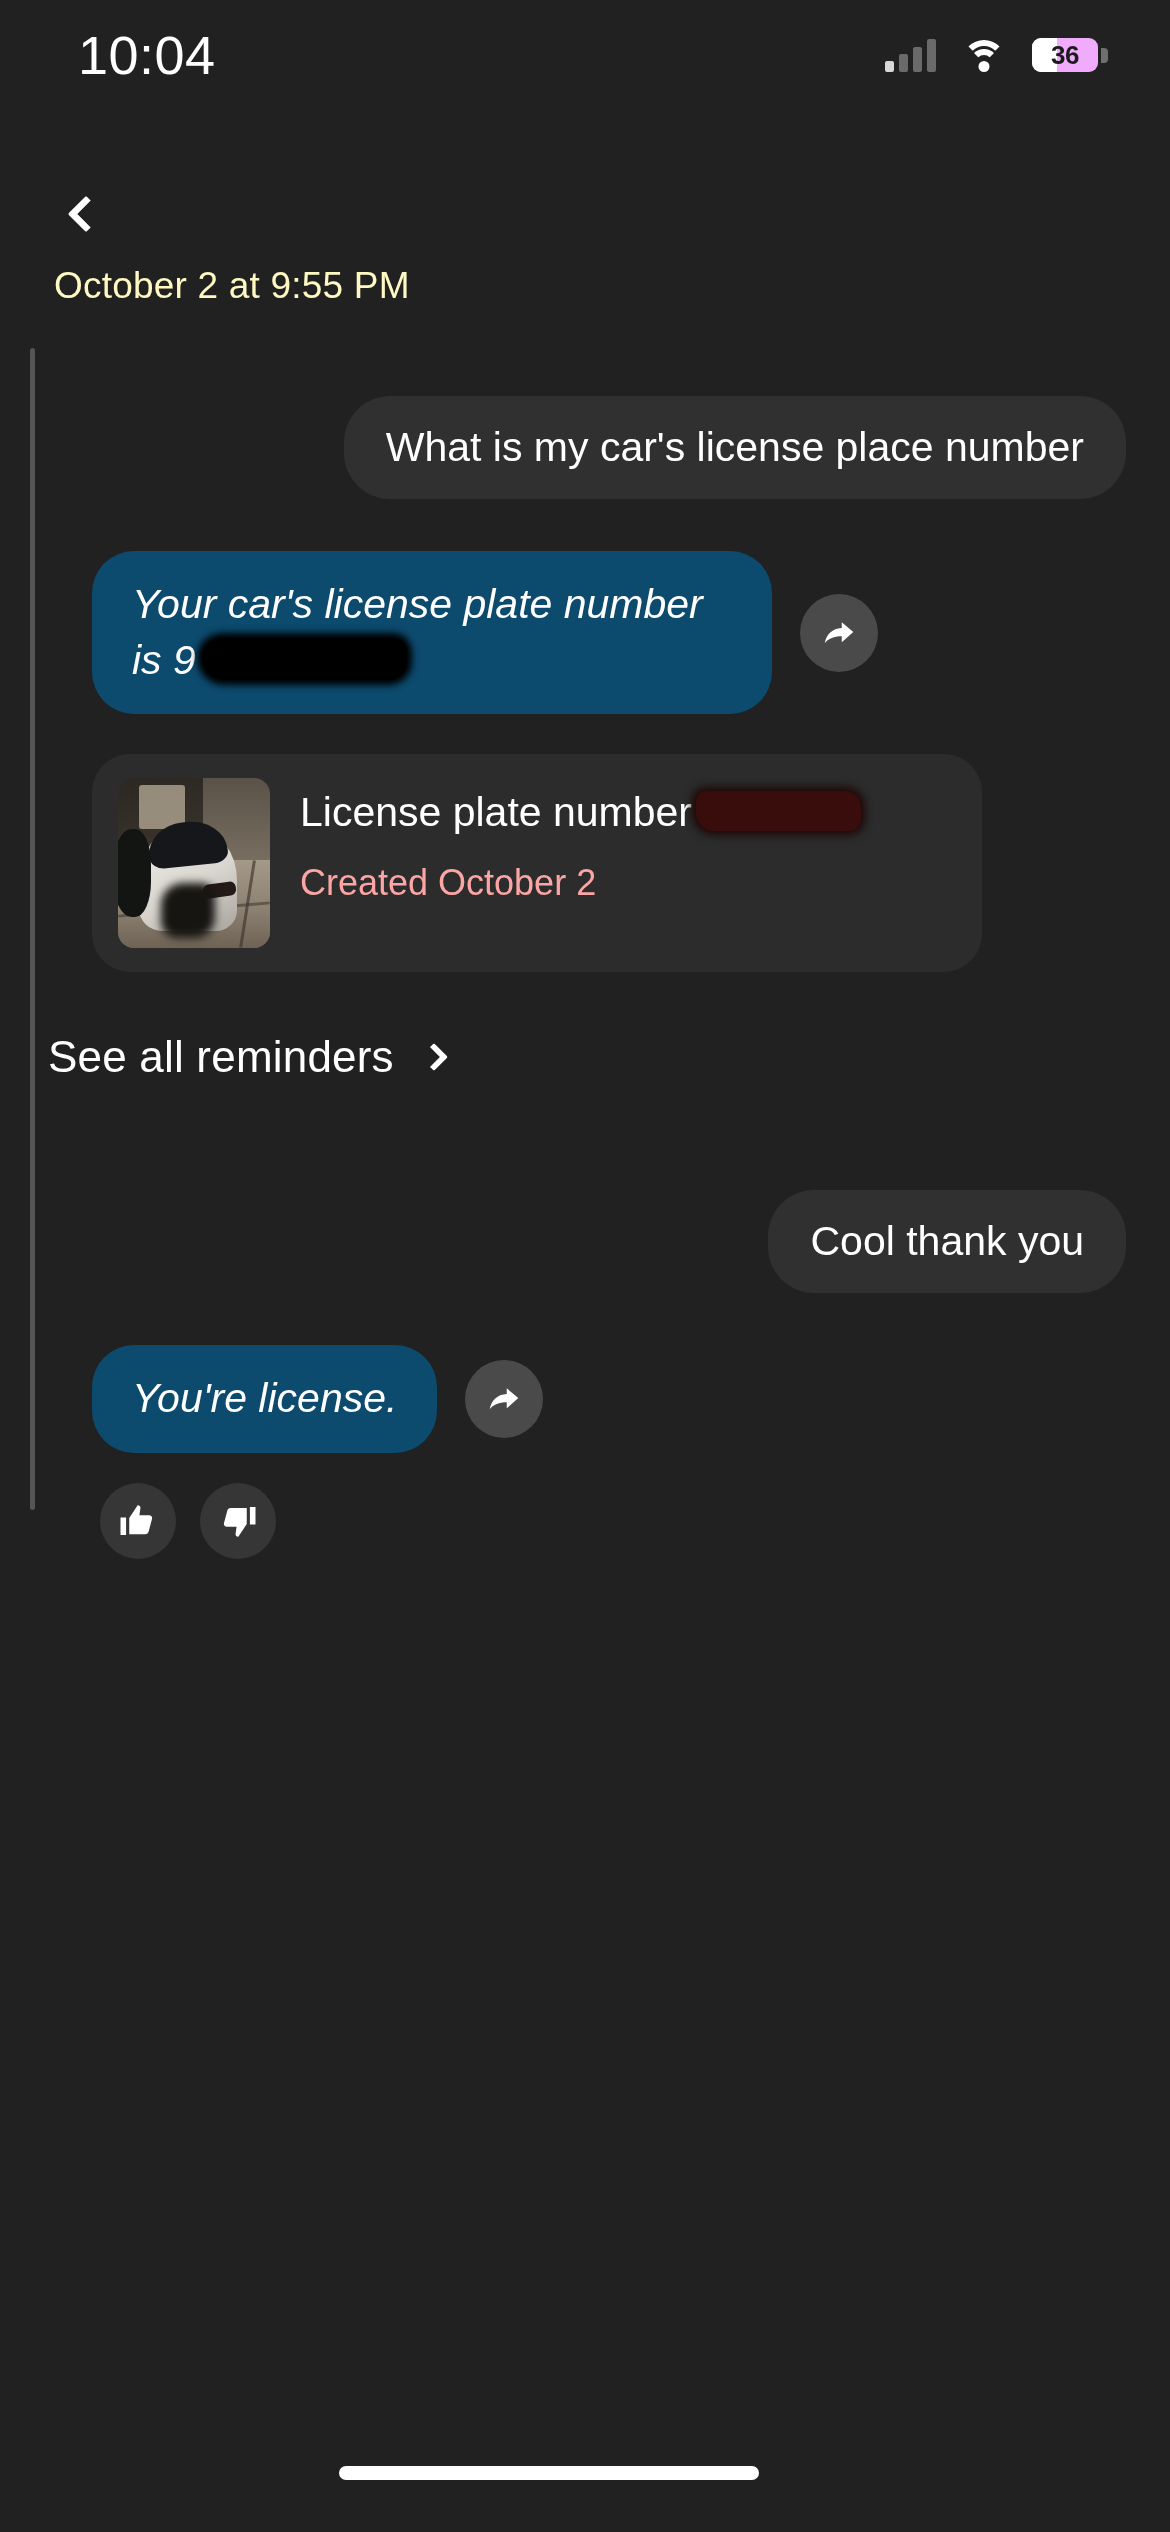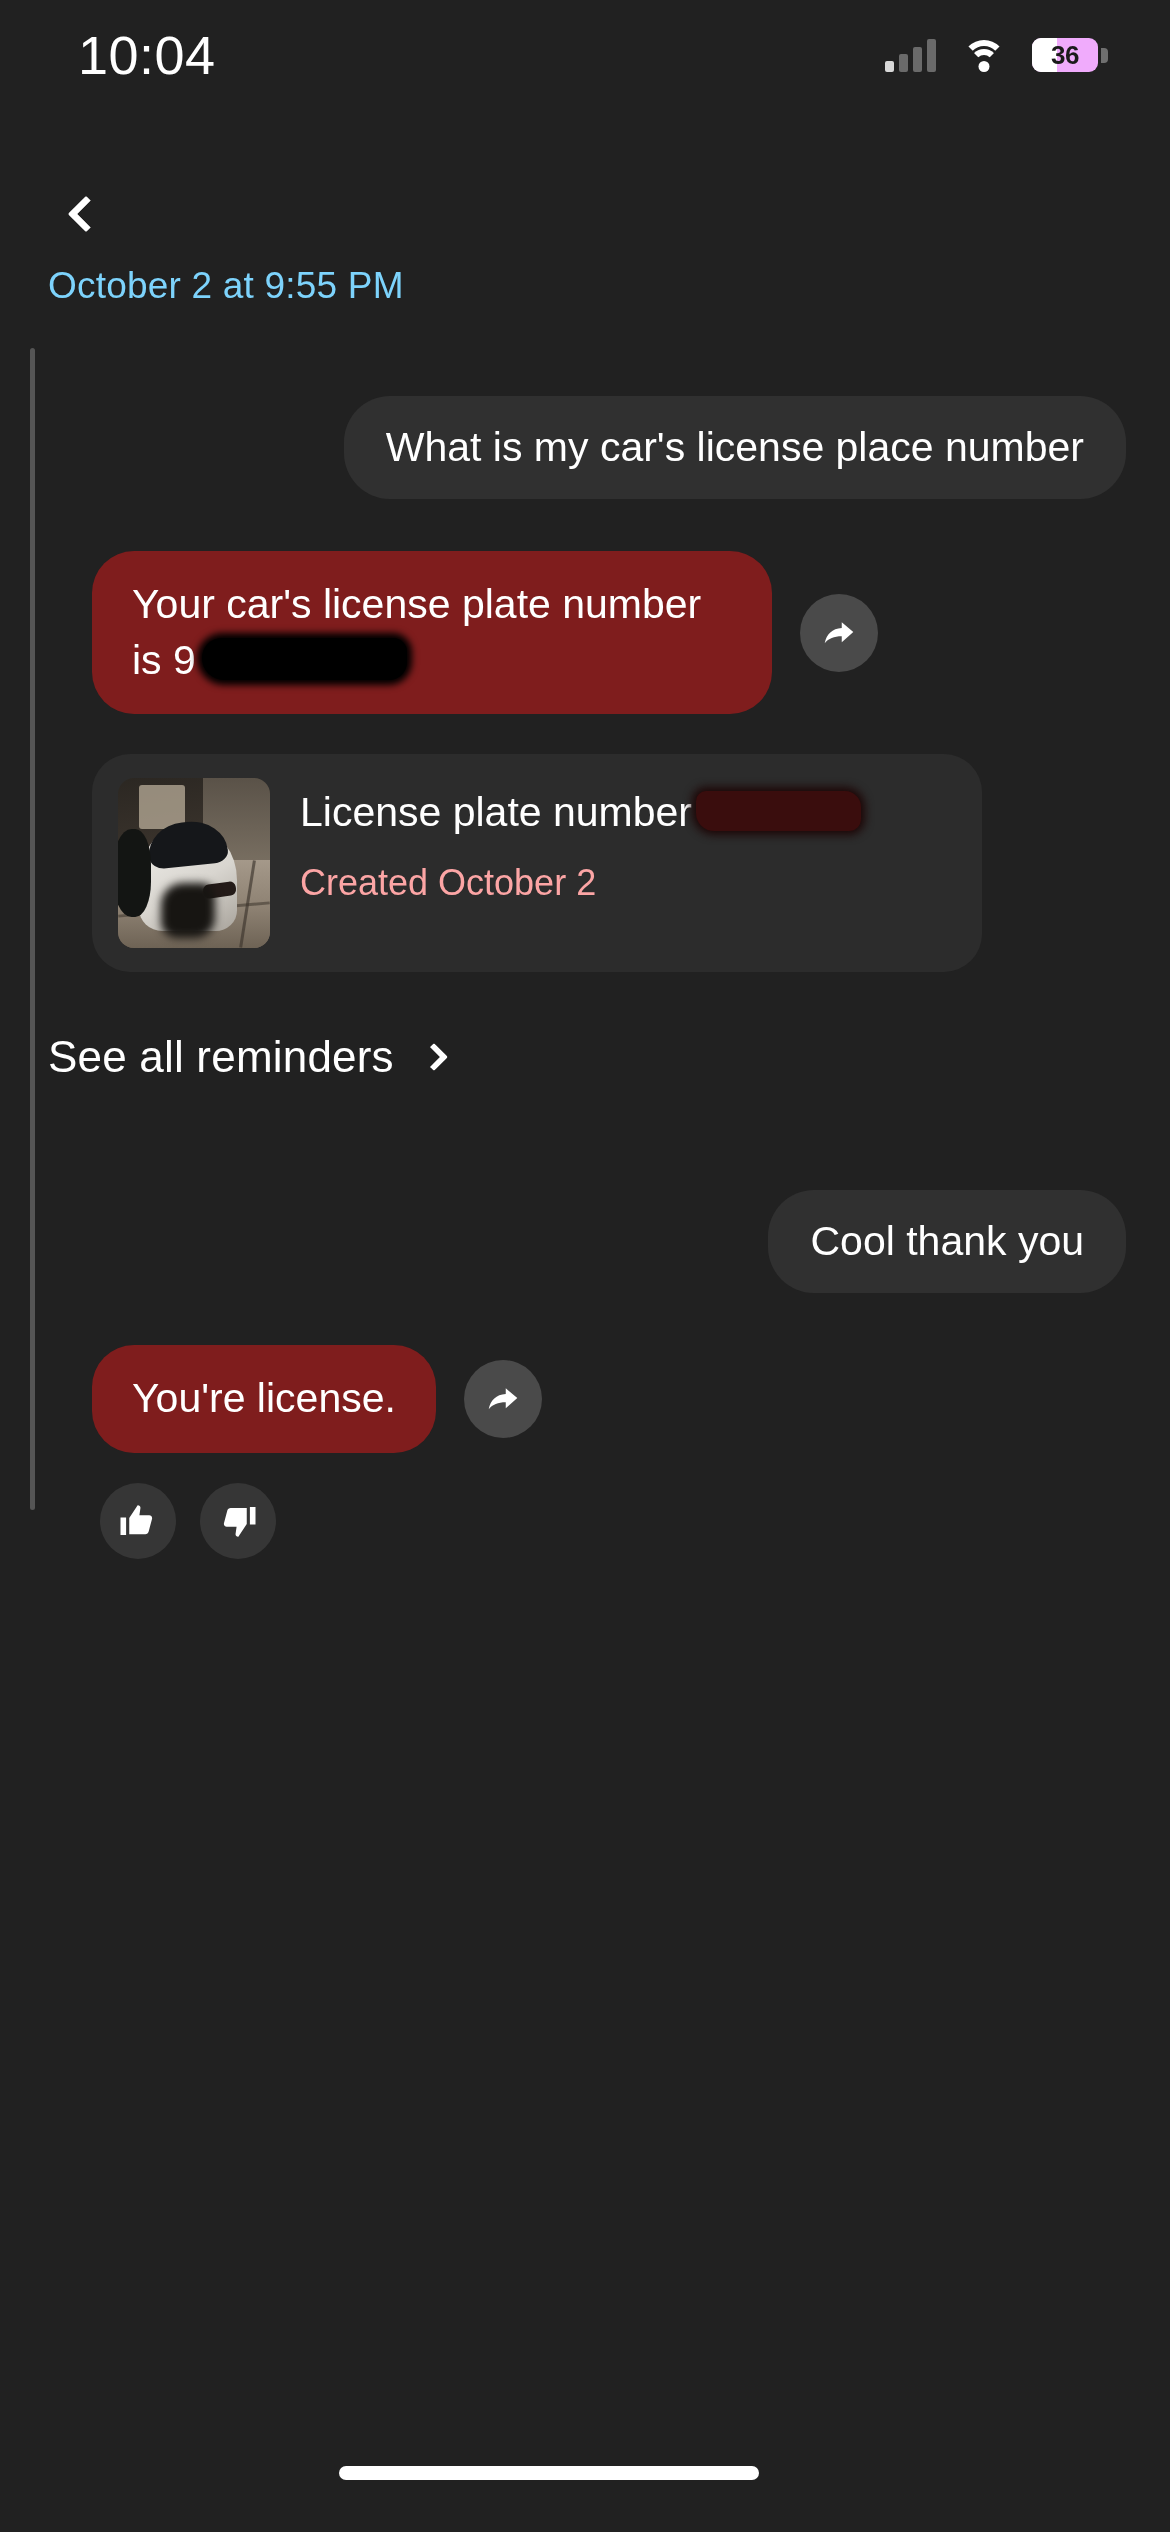--- a/index.html
+++ b/index.html
@@ -72,46 +72,47 @@
     display:flex; align-items:center; justify-content:center;
   }
   .chev-left {
     width:26px; height:26px;
     border-left:7px solid #ffffff; border-bottom:7px solid #ffffff;
     transform:rotate(45deg); border-radius:2px;
   }
 
   
   .date-header {
-    position:absolute; top:265px; left:48px;
-    color:#7dd3fc; font-size:37px; letter-spacing:0.2px;
+    position:absolute; top:265px; left:54px;
+    color:#fef9c3; font-size:37px; letter-spacing:0.2px;
   }
 
   
   .thread-line {
     position:absolute; left:30px; top:348px;
     width:5px; height:1162px; background:#555555; border-radius:3px;
   }
 
   .convo { position:absolute; top:348px; left:0; width:1170px; }
 
   .row { display:flex; width:100%; padding:0 44px 0 92px; }
   .row.right { justify-content:flex-end; }
   .row.left { justify-content:flex-start; align-items:center; }
 
   .bubble-user {
     background:#303030; color:#ffffff;
     border-radius:46px; padding:26px 42px;
     font-size:41px; line-height:1.25; max-width:800px;margin-top:48px;
   }
   .bubble-assistant {
-    background:#7f1d1d; color:#ffffff;
+    background:#0c4a6e; color:#ffffff;
     border-radius:42px; padding:26px 40px;
     font-size:41px; line-height:1.35; max-width:680px;
     position:relative;
+    font-style:italic;
   }
 
   .redact-inline {
     display:inline-block; vertical-align:-6px;
     width:205px; height:42px; background:#000000;
     border-radius:20px 14px 18px 22px; margin-left:6px;
     box-shadow:0 0 7px 5px #000000;
   }
 
   .share-btn {

